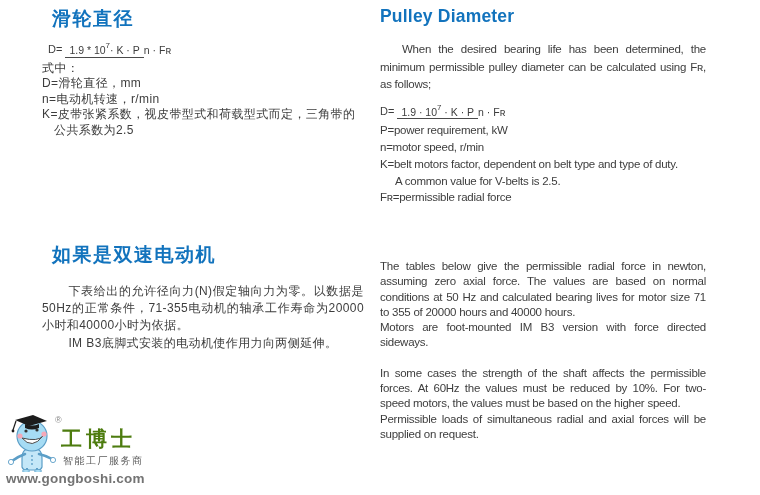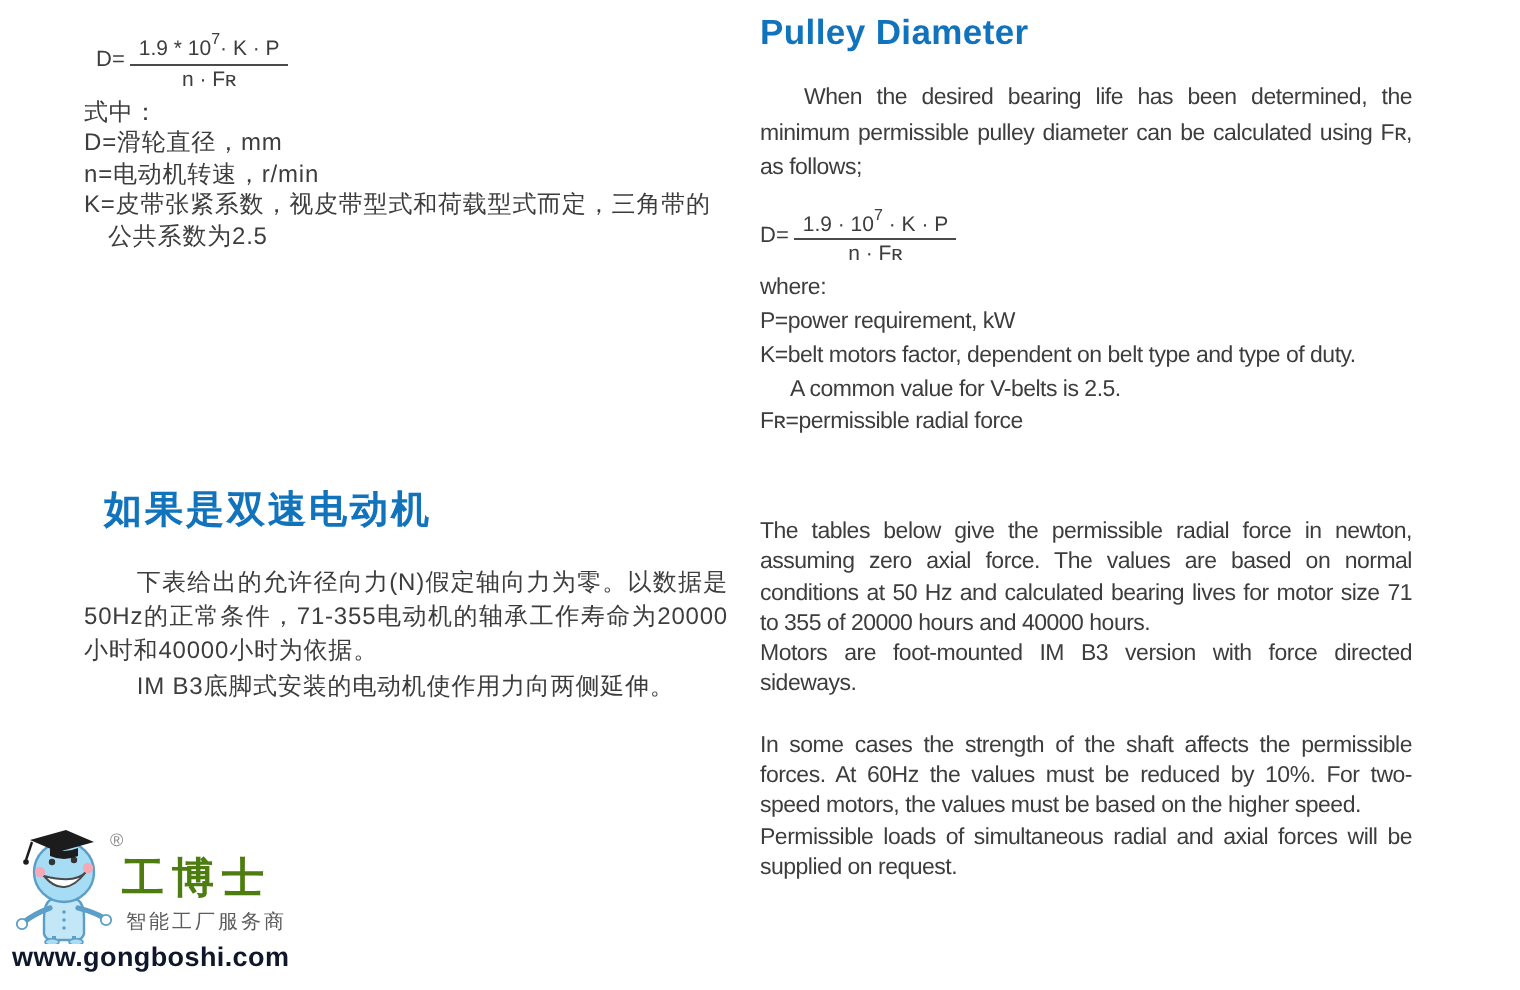--- a/index.html
+++ b/index.html
@@ -43,38 +43,39 @@
   .en-defs{font-size:11.5px;line-height:16.8px;letter-spacing:-0.25px;margin-top:2px;}
   .en-defs .def{margin:0;}
   .def-note{padding-left:15px;}
   #en-bottom .en-body{line-height:15.3px;}
   .en-para1{margin-top:17px !important;}
   .en-gap{margin-top:15px !important;}
 
   
   .formula{display:flex;align-items:center;margin:9px 0 3px 6px;font-size:11px;}
   .formula .lhs{margin-right:3px;}
-  .frac{display:inline-flex;flex-direction:column;align-items:center;font-size:10.5px;line-height:12px;letter-spacing:0;}
+  .frac{display:inline-flex;flex-direction:row;align-items:center;font-size:10.5px;line-height:12px;letter-spacing:0;}
   .frac .num{border-bottom:1px solid #4a4a4a;padding:0 4px 1px;white-space:nowrap;}
   .frac .den{padding-top:1px;white-space:nowrap;}
   .frac sup{font-size:8px;position:relative;top:-1px;}
 
   
   #watermark{position:absolute;left:4px;top:412px;width:190px;height:80px;}
   #mascot{position:absolute;left:1px;top:2px;}
   #reg-mark{position:absolute;left:51px;top:3px;font-size:9px;color:#8a8a8a;}
   #brand{position:absolute;left:57px;top:13px;font-size:21px;font-weight:bold;color:#4d7c0f;
          letter-spacing:4px;font-family:"Liberation Serif","DejaVu Serif",serif;}
   #tagline{position:absolute;left:59px;top:42px;font-size:10px;color:#5c5c5c;letter-spacing:1.5px;}
-  #site-url{position:absolute;left:2px;top:59px;font-size:13.5px;font-weight:bold;color:#0f172a;letter-spacing:0.2px;}
+  #site-url{position:absolute;left:2px;top:59px;font-size:13.5px;font-weight:bold;color:#737373;letter-spacing:0.2px;}
 </style>
 </head>
 <body>
 
 <div class="section" id="zh-top">
+  <h1 class="zh">滑轮直径</h1>
   <div class="formula">
     <span class="lhs">D=</span>
     <span class="frac">
       <span class="num"><span>1.9 * 10</span><sup>7</sup><span>· K · P</span></span>
       <span class="den">n · Fʀ</span>
     </span>
   </div>
   <div class="zh-defs">
     <div class="def">式中：</div>
     <div class="def">D=滑轮直径，mm</div>
@@ -89,22 +90,22 @@
     <p class="en-intro">When the desired bearing life has been determined, the minimum permissible pulley diameter can be calculated using Fʀ, as follows;</p>
   </div>
   <div class="formula" style="margin-left:0;">
     <span class="lhs">D=</span>
     <span class="frac">
       <span class="num"><span>1.9 · 10</span><sup>7</sup><span> · K · P</span></span>
       <span class="den">n · Fʀ</span>
     </span>
   </div>
   <div class="en-defs">
-    <div class="def">where:</div>
     <div class="def">P=power requirement, kW</div>
+    <div class="def">n=motor speed, r/min</div>
     <div class="def">K=belt motors factor, dependent on belt type and type of duty.</div>
     <div class="def def-note">A common value for V-belts is 2.5.</div>
     <div class="def">Fʀ=permissible radial force</div>
   </div>
 </div>
 
 <div class="section" id="zh-bottom">
   <h1 class="zh">如果是双速电动机</h1>
   <div class="zh-body">
     <p class="zh-indent zh-intro">下表给出的允许径向力(N)假定轴向力为零。以数据是50Hz的正常条件，71-355电动机的轴承工作寿命为20000小时和40000小时为依据。</p>

